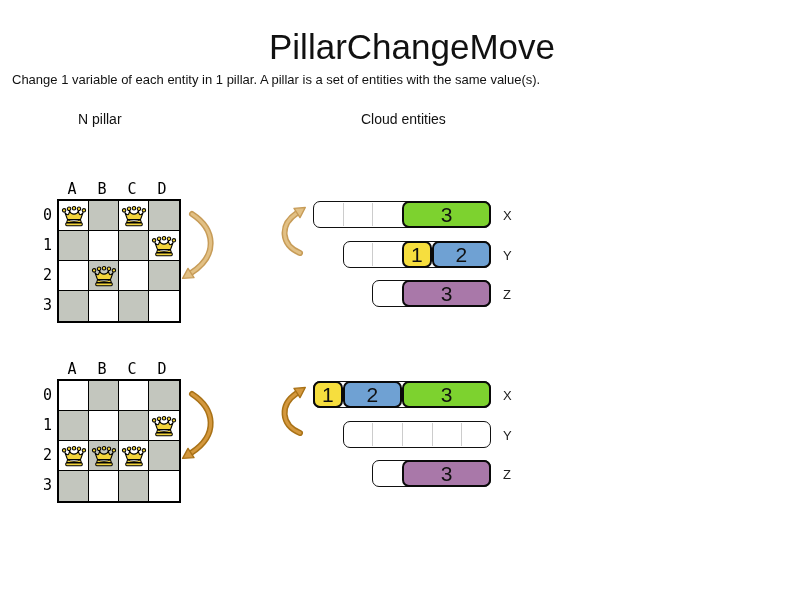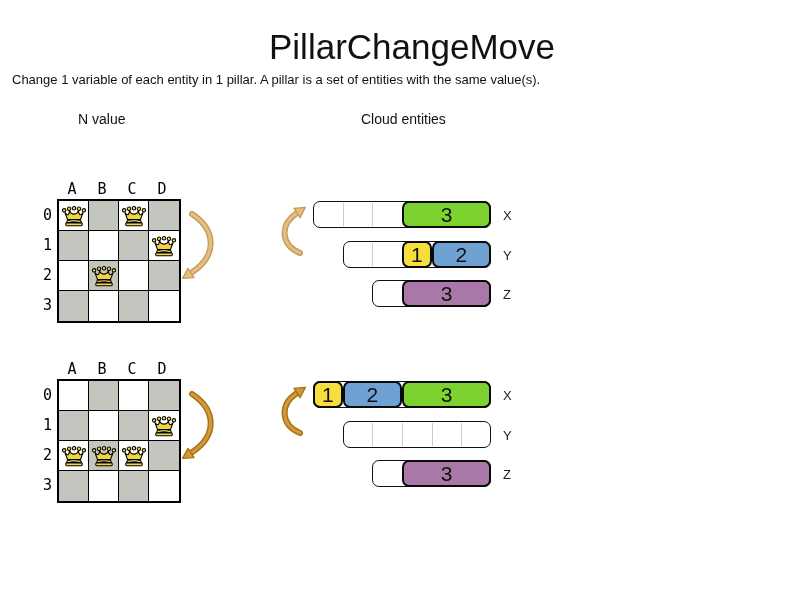--- a/index.html
+++ b/index.html
@@ -44,21 +44,21 @@
   .arrow .under{fill:none;stroke:var(--edge);stroke-width:6;stroke-linecap:round;}
   .arrow .over{fill:none;stroke:var(--fill);stroke-width:3;stroke-linecap:round;}
   .arrow .head{fill:var(--fill);stroke:var(--edge);stroke-width:1.4;stroke-linejoin:round;}
 </style>
 </head>
 <body>
 
 <div id="canvas" style="--board-gray: #c3c6be;">
   <div id="title" class="abs">PillarChangeMove</div>
   <div id="subtitle" class="abs">Change 1 variable of each entity in 1 pillar. A pillar is a set of entities with the same value(s).</div>
-  <div id="nq-label" class="abs section-label">N value</div>
+  <div id="nq-label" class="abs section-label">N pillar</div>
   <div id="cb-label" class="abs section-label">Cloud entities</div>
 
   <div id="scene">
       <div class="board abs" style="left: 45px; top: 199px;">
         <div class="cell"></div>
         <div class="cell dark"></div>
         <div class="cell"></div>
         <div class="cell dark lc"></div>
         <div class="cell dark"></div>
         <div class="cell"></div>

